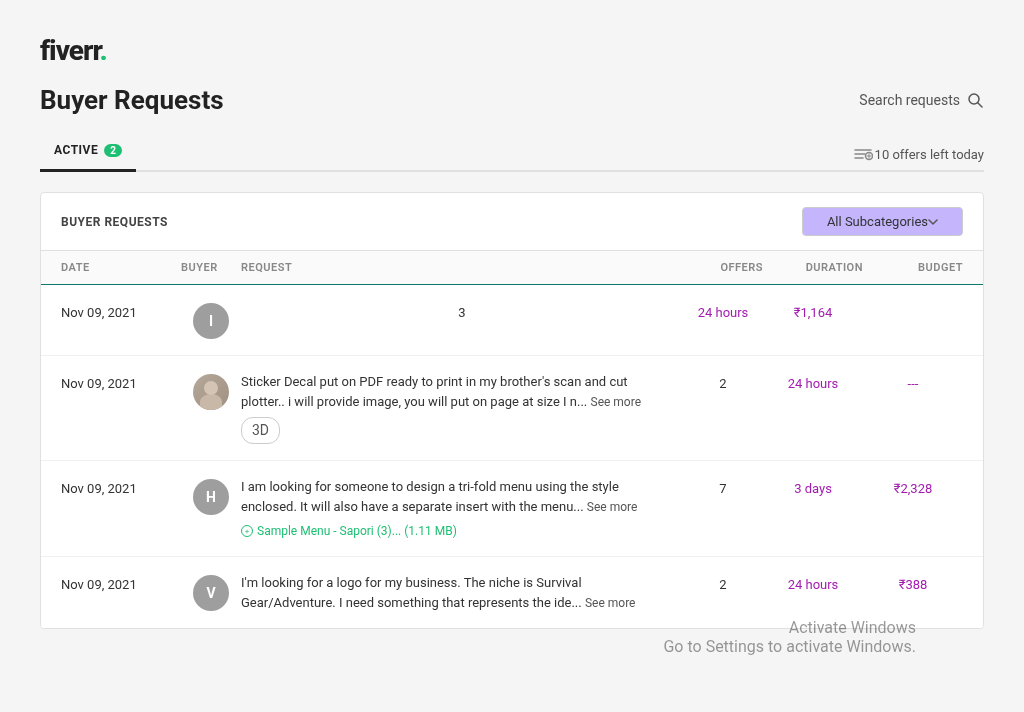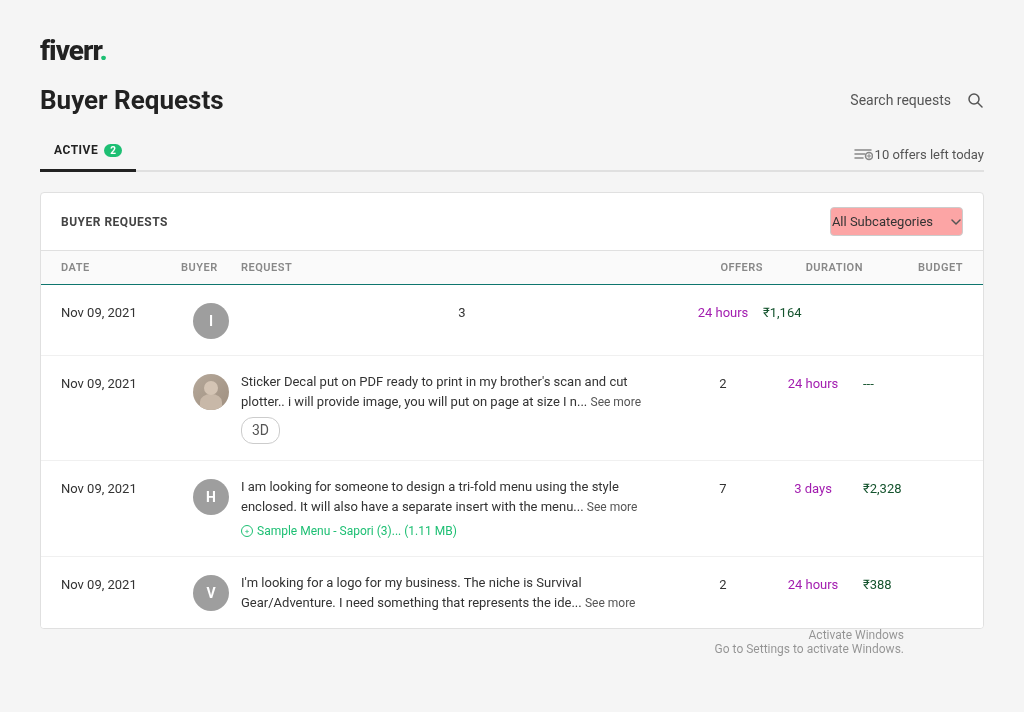--- a/index.html
+++ b/index.html
@@ -39,21 +39,21 @@
       margin-bottom: 18px;
     }
     .page-title {
       font-size: 26px;
       font-weight: 700;
       color: #222;
     }
     .search-area {
       display: flex;
       align-items: center;
-      gap: 15px;
+      gap: 6px;
       color: #666;
       font-size: 14px;
     }
     .search-icon-wrapper {
       width: 18px;
       height: 18px;
       display: flex;
       align-items: center;
       justify-content: center;
     }
@@ -125,28 +125,28 @@
     }
     .table-section-title {
       font-size: 12px;
       font-weight: 700;
       color: #444;
       letter-spacing: 0.5px;
     }
     .subcategory-dropdown {
       display: flex;
       align-items: center;
-      gap: 18px;
+      gap: 0;
       border: 1px solid #ccc;
       border-radius: 4px;
-      padding: 6px 1px;
+      padding: 6px 24px;
       font-size: 13px;
       color: #333;
       cursor: pointer;
-      background: #fca5a5;
+      background: #c4b5fd;
     }
 
     
     .col-headers {
       display: grid;
       grid-template-columns: 120px 60px 1fr 80px 100px 100px;
       padding: 10px 20px;
       border-bottom: 1px solid #0f766e;
       background: #fafafa;
     }
@@ -233,33 +233,33 @@
       padding-top: 4px;
     }
     .row-duration {
       font-size: 13px;
       color: #a21caf;
       text-align: center;
       padding-top: 4px;
     }
     .row-budget {
       font-size: 13px;
-      color: #14532d;
-      text-align: left;
+      color: #a21caf;
+      text-align: center;
       padding-top: 4px;
     }
 
     
     .activate-windows {
       position: absolute;
       bottom: 60px;
-      right: 120px;
+      right: 108px;
       text-align: right;
       color: rgba(0,0,0,0.4);
-      font-size: 12px;
+      font-size: 16px;
       pointer-events: none;
     }
 
     .avatar-img-placeholder {
       width: 36px;
       height: 36px;
       border-radius: 50%;
       background: linear-gradient(135deg, #b5a89a, #a09080);
       overflow: hidden;
       position: relative;

